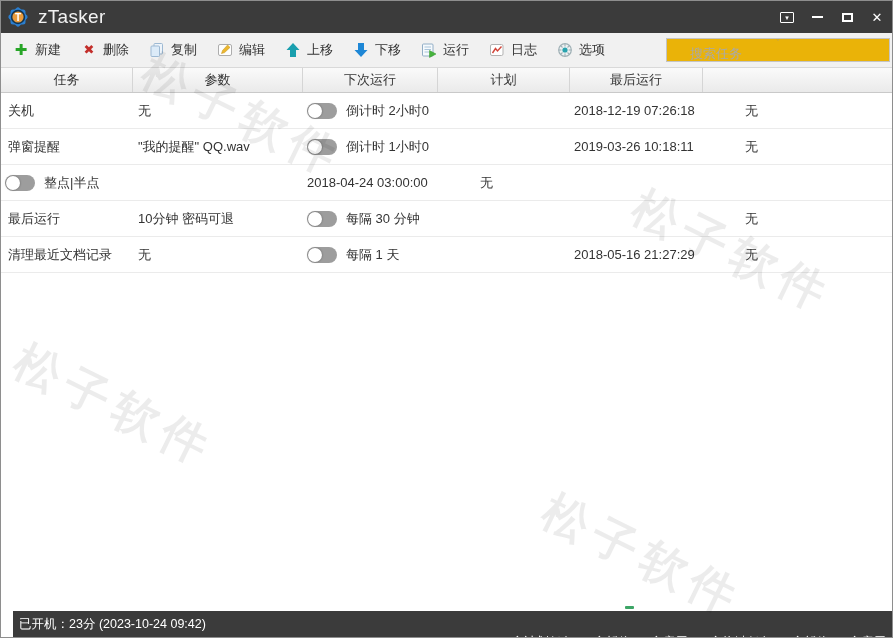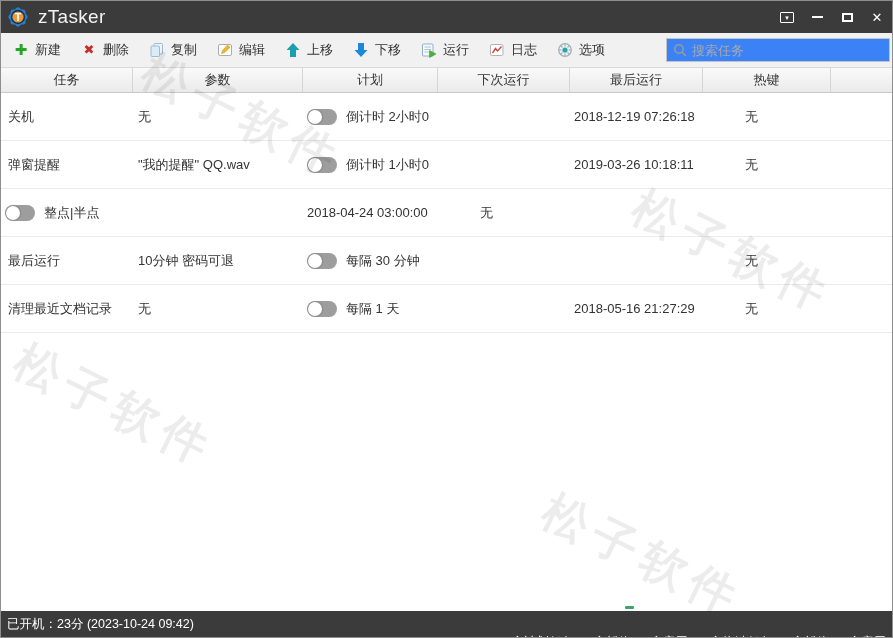--- a/index.html
+++ b/index.html
@@ -56,22 +56,22 @@
     display: flex; align-items: center; gap: 6px;
     font-size: 13px; color: #333; cursor: default;
     white-space: nowrap;
   }
   .tool-item .ticon { width: 16px; height: 16px; display: block; }
   .ticon-plus  { font-size: 15px; font-weight: bold; color: #27a527; line-height: 16px; width: 16px; text-align: center; }
   .ticon-del   { font-size: 13px; font-weight: bold; color: #c32e2a; line-height: 16px; width: 16px; text-align: center; }
   .searchbox {
     margin-left: auto; margin-right: -2px;
     width: 224px; height: 24px;
-    background: #3b82f6; border: 1px solid #c4c4c4;
-    display: flex; align-items: center; padding: 0 6px; gap: 5px;
+    background: #eab308; border: 1px solid #c4c4c4;
+    display: flex; align-items: center; padding: 0 6px; gap: 5px; flex-direction: column;
   }
   .searchbox input {
     border: none; outline: none; flex: 1; min-width: 0;
     font-size: 13px; color: #333; background: transparent;
     font-family: "Liberation Sans", sans-serif;
   }
   .searchbox input::placeholder { color: #a9a9a9; }
 
   
   .grid-cols {
@@ -85,21 +85,21 @@
     border-bottom: 1px solid #c9c9c9;
   }
   .th {
     display: flex; align-items: center; justify-content: center;
     font-size: 13px; color: #333;
     border-right: 1px solid #d5d5d5;
     cursor: default;
   }
   .th:last-child { border-right: none; }
   .tbody { flex: 1 1 auto; }
-  .tr { height: 48px; border-bottom: 1px solid #ebebeb; background: #fff; }
+  .tr { height: 36px; border-bottom: 1px solid #ebebeb; background: #fff; }
   .td {
     display: flex; align-items: center;
     font-size: 13px; color: #333; overflow: hidden; white-space: nowrap;
   }
   .td.c-task     { padding-left: 7px; }
   .td.c-params   { padding-left: 5px; }
   .td.c-schedule { padding-left: 4px; gap: 9px; }
   .td.c-lastrun  { padding-left: 4px; }
   .td.c-hotkey   { padding-left: 42px; }
 
@@ -109,21 +109,21 @@
     cursor: pointer;
   }
   .toggle .knob {
     position: absolute; left: 1px; top: 1px;
     width: 14px; height: 14px; border-radius: 50%;
     background: #fff; box-shadow: 0 0 2px rgba(0,0,0,.45);
   }
 
   
   .statusbar {
-    position: absolute; left: 0; right: 0; bottom: 0;
+    position: absolute; left: 12px; right: 0; bottom: 0;
     height: 26px; background: #3b3b3b; color: #fff;
     display: flex; align-items: center;
     font-size: 12.5px; padding: 0 6px;
   }
   .status-right { margin-left: auto; display: flex; gap: 15px; margin-top: 36px; }
   .green-dash {
     position: absolute; left: 624px; top: 605px;
     width: 9px; height: 3px; background: #3da566; border-radius: 1px;
   }
 
@@ -244,24 +244,23 @@
         <circle cx="6" cy="6" r="4.2" fill="none" stroke="#9b9b9b" stroke-width="1.5"></circle>
         <line x1="9.3" y1="9.3" x2="13" y2="13" stroke="#9b9b9b" stroke-width="1.7"></line>
       </svg>
       <input type="text" placeholder="搜索任务" style="">
     </div>
   </div>
 
   <div class="thead grid-cols">
     <div class="th">任务</div>
     <div class="th">参数</div>
+    <div class="th">下次运行</div>
     <div class="th">计划</div>
-    <div class="th">下次运行</div>
     <div class="th">最后运行</div>
-    <div class="th">热键</div>
     <div class="th"></div>
   </div>
 
   <div class="tbody">
 
     <div class="tr grid-cols">
       <div class="td c-task">关机</div>
       <div class="td c-params">无</div>
       <div class="td c-schedule">
         <span class="toggle">

